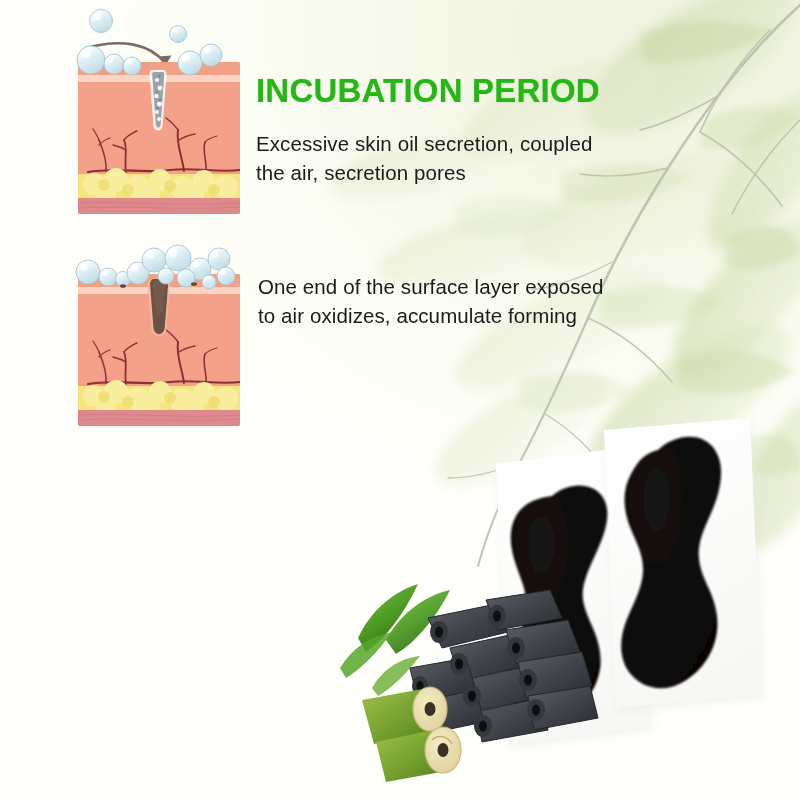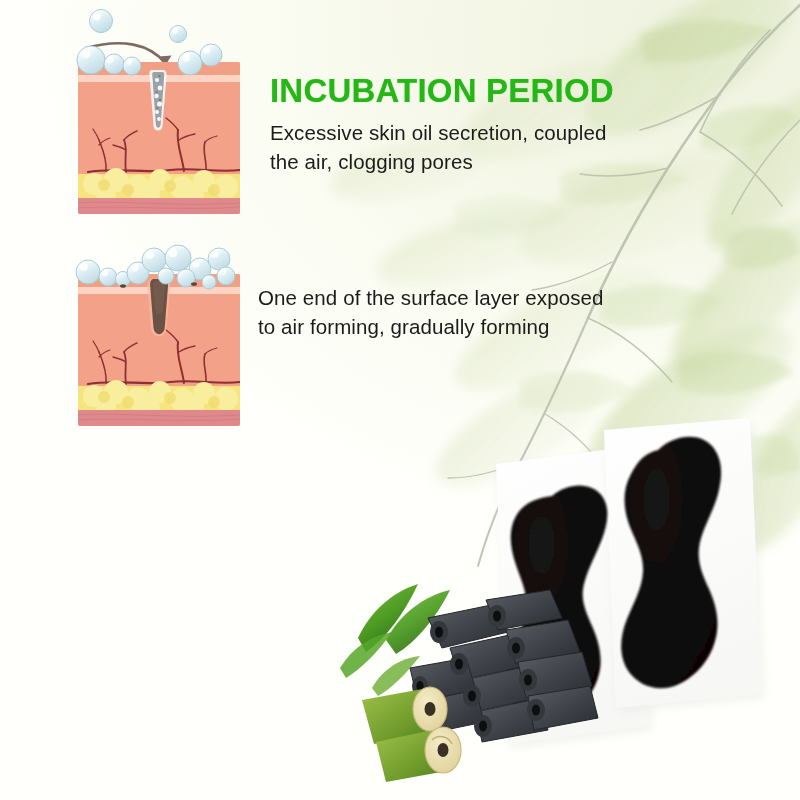--- a/index.html
+++ b/index.html
@@ -207,25 +207,25 @@
       <g fill="#ffffff" opacity=".9">
         <circle cx="20" cy="50" r="4.4"></circle>
           <circle cx="44" cy="56" r="3.2"></circle>
         <circle cx="63" cy="58" r="2.8"></circle>
           <circle cx="120" cy="54" r="3.8"></circle>
         <circle cx="141" cy="46" r="3.5"></circle>
       </g>
     </svg>
   </div>
 
-  <div class="txtblock" style="left:270px;top:74px;width:420px;">
+  <div class="txtblock" style="left:256px;top:74px;width:420px;">
     <div class="heading" style="font-size:33px;">INCUBATION PERIOD</div>
-    <div class="bodytext" style="margin-top:11px;">
+    <div class="bodytext" style="margin-top:22px;">
       <span>Excessive skin oil secretion, coupled</span>
-      <span>the air, clogging pores</span>
+      <span>the air, secretion pores</span>
     </div>
   </div>
 
   <div class="diagram" style="left:66px;top:236px;width:186px;height:194px;">
     <svg width="186" height="194" viewBox="0 0 186 194" aria-hidden="true">
       <defs>
         <linearGradient id="bub2" x1="0.25" y1="0.1" x2="0.75" y2="1">
           <stop offset="0%" stop-color="#ffffff"></stop>
           <stop offset="35%" stop-color="#dff0f5"></stop>
           <stop offset="100%" stop-color="#bcd9e3"></stop>
@@ -310,23 +310,23 @@
       </g>
 
       <g fill="#5d4639">
         <ellipse cx="57" cy="50" rx="3" ry="1.8"></ellipse>
         <ellipse cx="128" cy="48" rx="3" ry="1.8"></ellipse>
       </g>
     </svg>
   </div>
 
   <div class="txtblock" style="left:258px;top:272px;width:450px;">
-    <div class="bodytext" style="margin-top:11px;">
+    <div class="bodytext" style="">
       <span>One end of the surface layer exposed</span>
-      <span>to air forming, gradually forming</span>
+      <span>to air oxidizes, accumulate forming</span>
     </div>
   </div>
 
   <div class="photo" style="left:300px;top:400px;width:500px;height:400px;">
     <svg width="500" height="400" viewBox="0 0 500 400" aria-hidden="true">
       <defs>
         <linearGradient id="paperG" x1="0" y1="0" x2="0.3" y2="1">
           <stop offset="0%" stop-color="#ffffff"></stop>
           <stop offset="100%" stop-color="#f7f7f5"></stop>
         </linearGradient>

